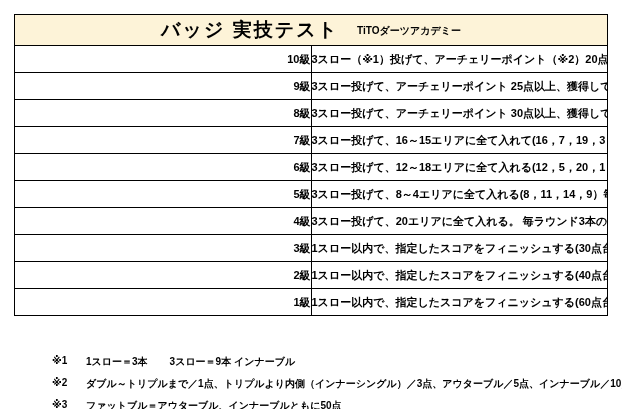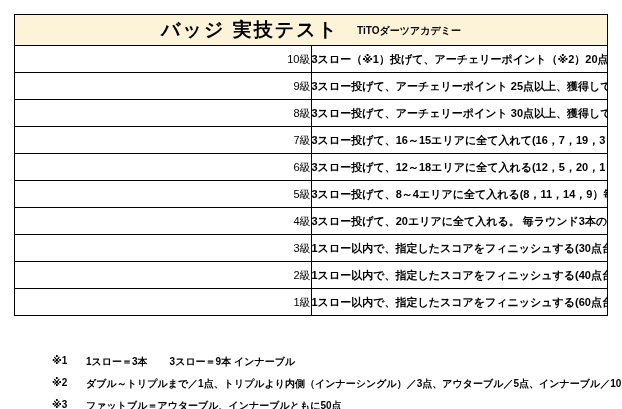--- a/index.html
+++ b/index.html
@@ -52,21 +52,21 @@
     font-weight: bold;
     margin-left: 18px;
     letter-spacing: 0px;
     vertical-align: 2px;
   }
   .rank-cell {
     width: 40px;
     text-align: right;
     padding-right: 4px;
     font-size: 11px;
-    font-weight: normal;
+    font-weight: bold;
     height: 26px;
     white-space: nowrap;
   }
   .desc-cell {
     padding-left: 5px;
     font-size: 11px;
     font-weight: bold;
     height: 26px;
     white-space: nowrap;
     overflow: hidden;

